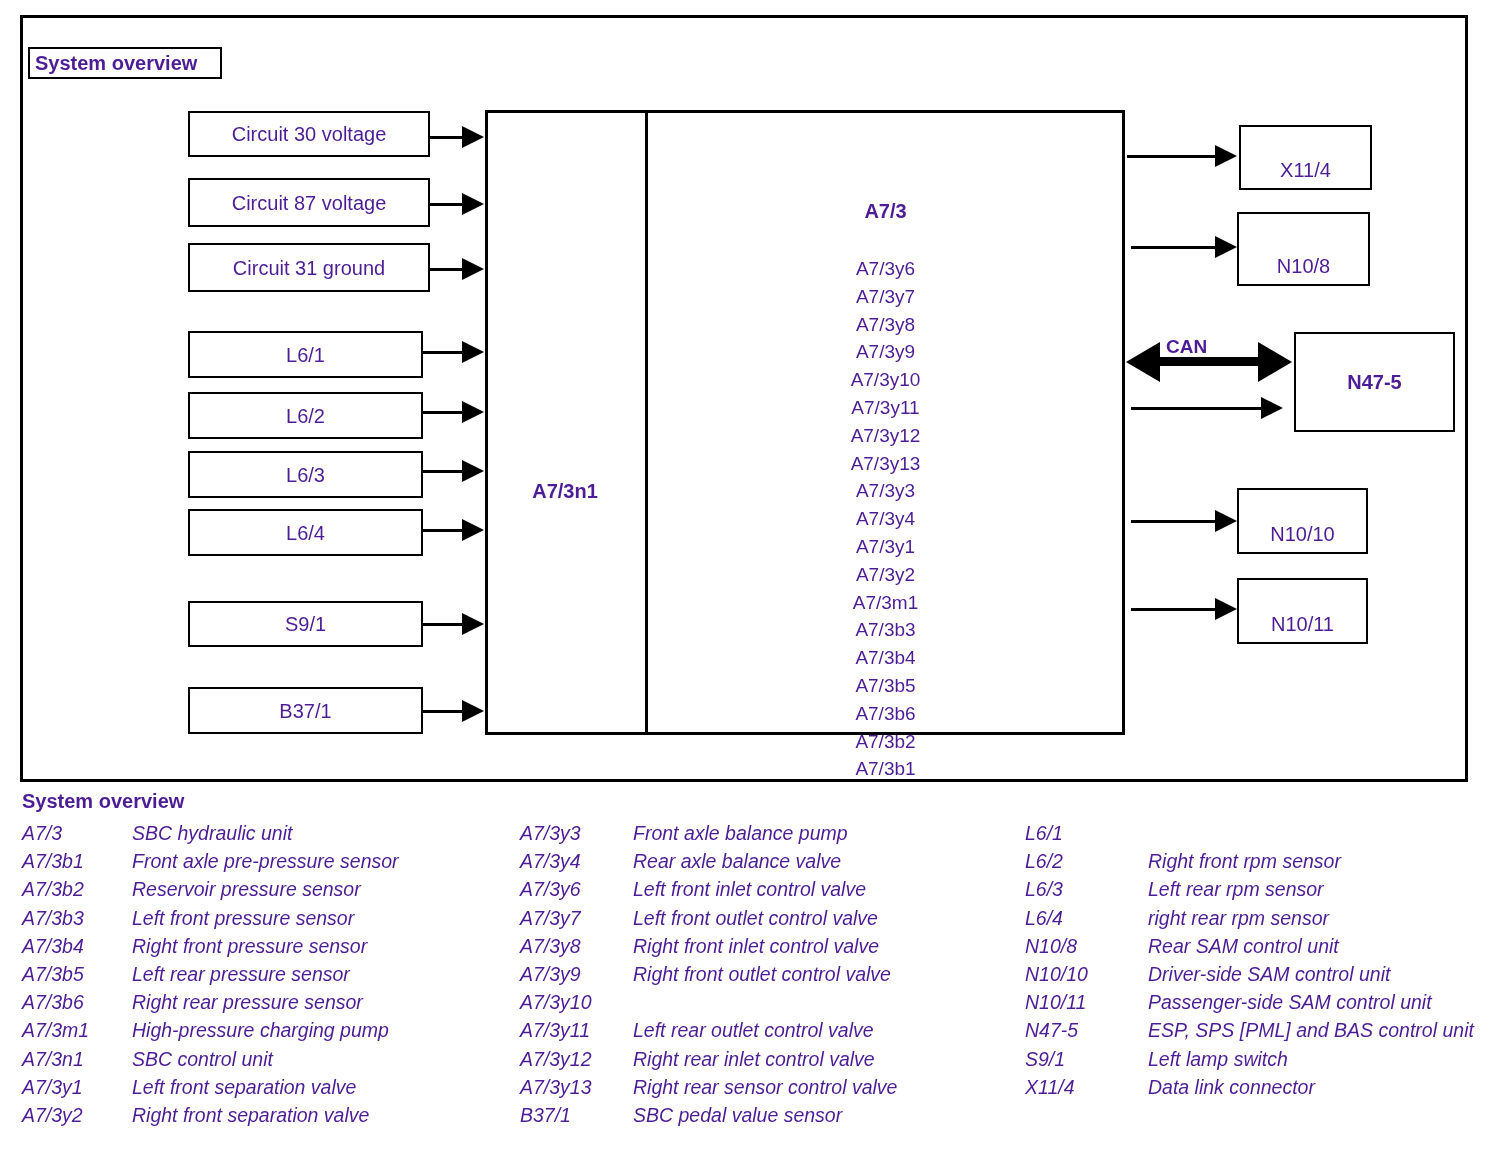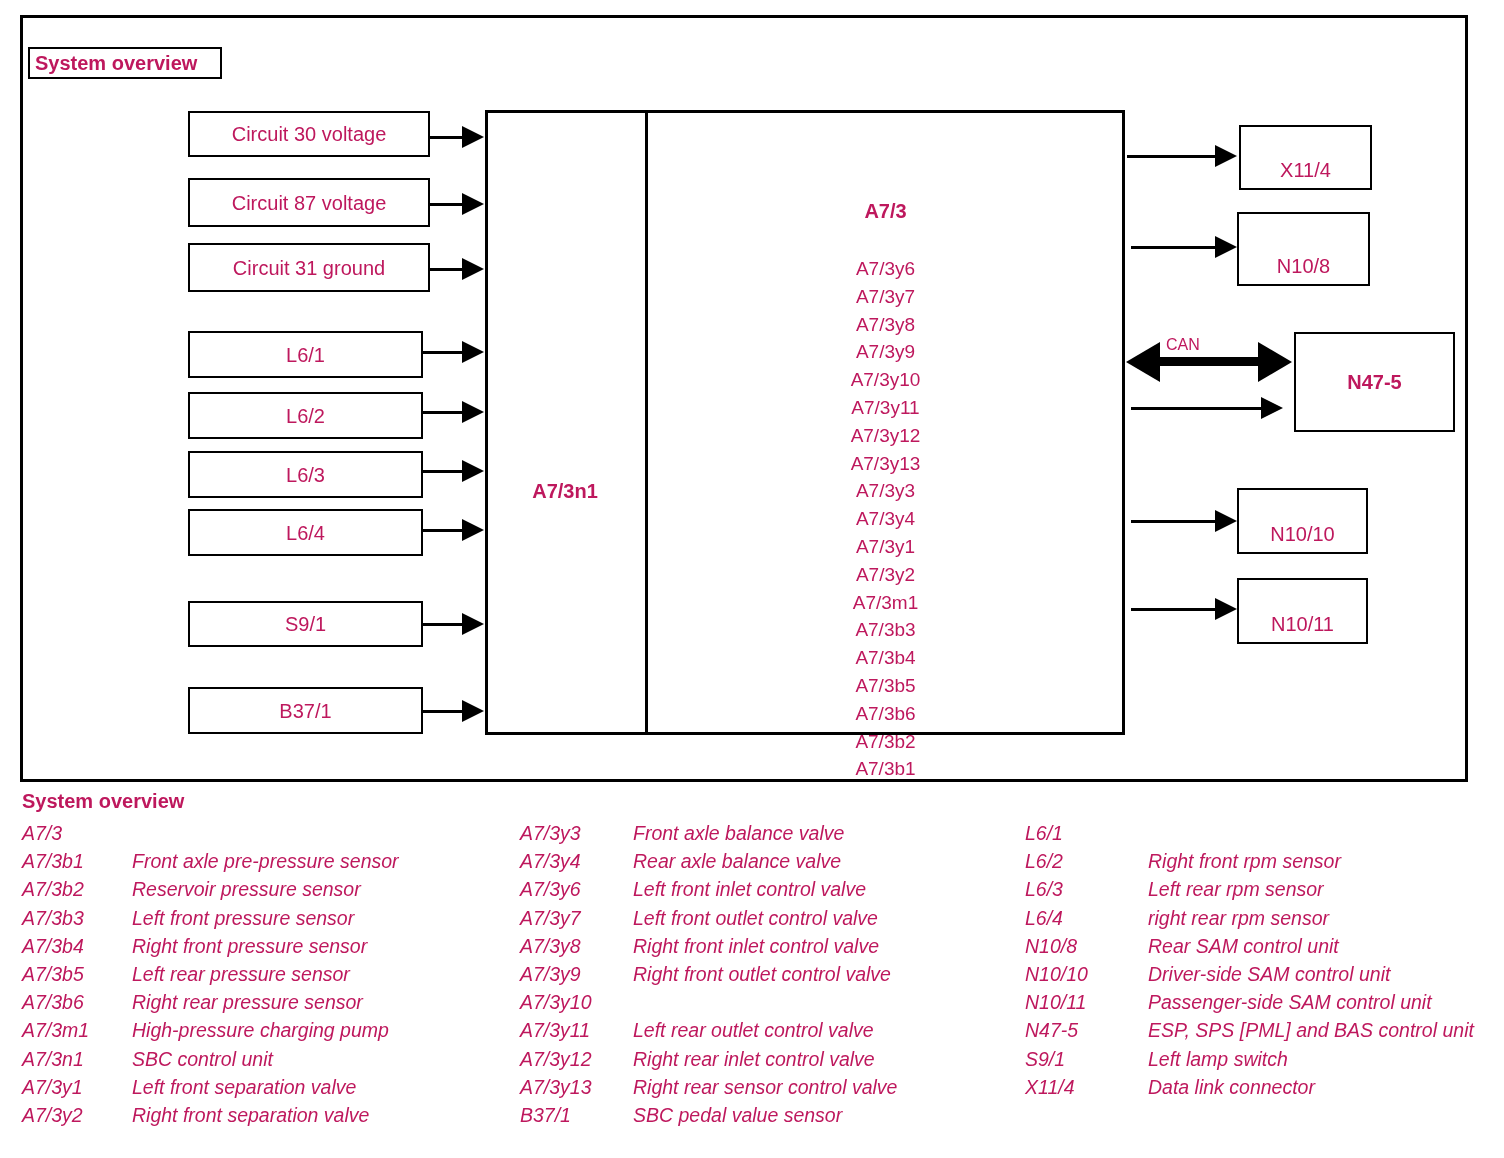--- a/index.html
+++ b/index.html
@@ -6,21 +6,21 @@
     margin: 0;
     padding: 0;
     background: #ffffff;
   }
   #page {
     position: relative;
     width: 1504px;
     height: 1158px;
     background: #ffffff;
     font-family: "Liberation Sans", sans-serif;
-    color: #be185d;
+    color: #4c1d95;
     overflow: hidden;
   }
 
   
   .outer-frame {
     position: absolute;
     left: 20px;
     top: 15px;
     width: 1448px;
     height: 767px;
@@ -136,22 +136,22 @@
     border-right: 34px solid #000;
   }
   .arrow-r.big {
     border-top-width: 20px;
     border-bottom-width: 20px;
     border-left-width: 34px;
   }
   .conn.thick { border-top-width: 9px; }
   .can-label {
     position: absolute;
-    font-size: 16px;
-    font-weight: normal;
+    font-size: 19px;
+    font-weight: bold;
   }
 
   
   .legend {
     position: absolute;
     left: 20px;
     top: 790px;
     width: 1470px;
     height: 360px;
   }
@@ -318,20 +318,21 @@
   <div class="node-box low" style="left:1237px; top:578px; width:131px; height:66px;">
     <span>N10/11</span>
   </div>
 
   <div class="legend">
     <div class="legend-title">System overview</div>
 
     <div class="legend-col c1">
       <div class="legend-row">
         <div class="code">A7/3</div>
+        <div class="desc">SBC hydraulic unit</div>
       </div>
       <div class="legend-row">
         <div class="code">A7/3b1</div>
         <div class="desc">Front axle pre-pressure sensor</div>
       </div>
       <div class="legend-row">
         <div class="code">A7/3b2</div>
         <div class="desc">Reservoir pressure sensor</div>
       </div>
       <div class="legend-row">
@@ -364,21 +365,21 @@
       </div>
       <div class="legend-row">
         <div class="code">A7/3y2</div>
         <div class="desc">Right front separation valve</div>
       </div>
     </div>
 
     <div class="legend-col c2">
       <div class="legend-row">
         <div class="code">A7/3y3</div>
-        <div class="desc">Front axle balance valve</div>
+        <div class="desc">Front axle balance pump</div>
       </div>
       <div class="legend-row">
         <div class="code">A7/3y4</div>
         <div class="desc">Rear axle balance valve</div>
       </div>
       <div class="legend-row">
         <div class="code">A7/3y6</div>
         <div class="desc">Left front inlet control valve</div>
       </div>
       <div class="legend-row">

